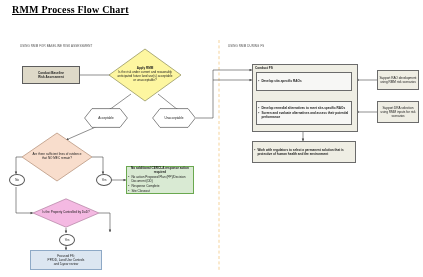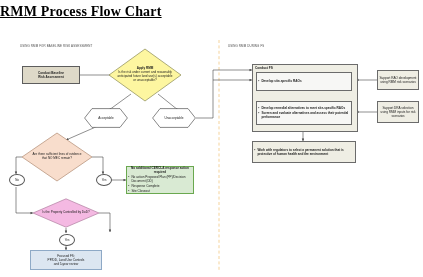--- a/index.html
+++ b/index.html
@@ -7,23 +7,23 @@
     width:423px;height:277px;
     background:#ffffff;
     font-family:"Liberation Sans", sans-serif;
     overflow:hidden;
     position:relative;
   }
   #stage{position:absolute;left:0;top:0;width:423px;height:277px;}
   svg#wires{position:absolute;left:0;top:0;width:423px;height:277px;pointer-events:none;}
 
   .ttl{
-    position:absolute;left:0;top:4px;
+    position:absolute;left:12px;top:4px;
     font-family:"Liberation Serif", serif;
-    font-weight:bold;font-size:14px;color:#000;
+    font-weight:bold;font-size:10px;color:#000;
     text-decoration:underline;letter-spacing:.2px;
   }
   .swimlabel{
     position:absolute;font-size:2.9px;color:#4a4a4a;
     letter-spacing:.15px;white-space:nowrap;
   }
   .node{position:absolute;box-sizing:border-box;display:flex;
         align-items:center;justify-content:center;text-align:center;}
   .node .tx{font-size:3.1px;line-height:1.32;color:#1a1a1a;padding:1px;}
 

